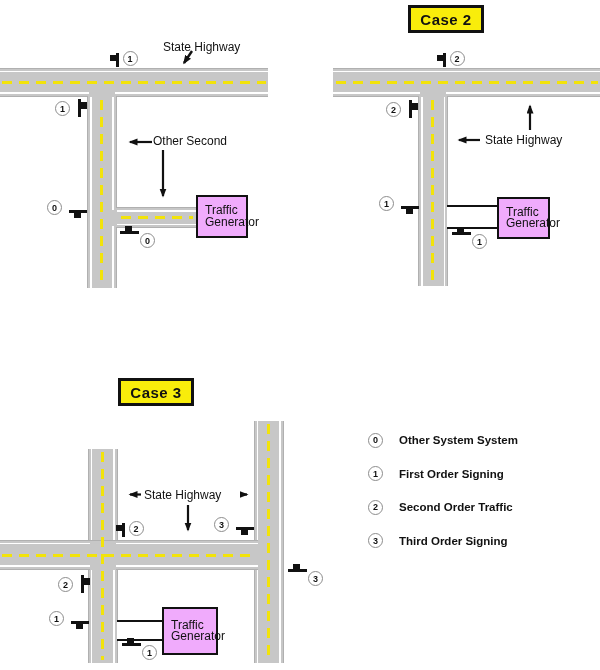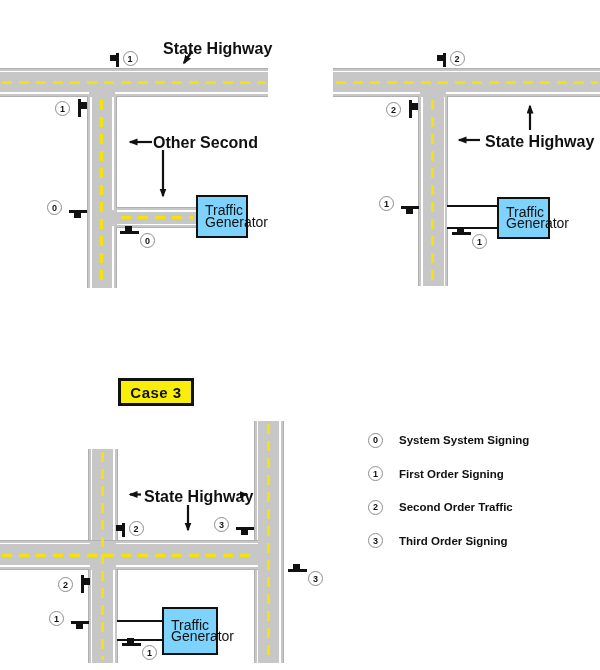--- a/index.html
+++ b/index.html
@@ -27,25 +27,25 @@
     background:repeating-linear-gradient(90deg,#f2e30a 0 10px,transparent 10px 17px);}
   .dash-v{position:absolute;width:3px;z-index:3;
     background:repeating-linear-gradient(180deg,#f2e30a 0 10px,transparent 10px 17px);}
   
   .case-box{
     position:absolute;width:76px;height:28px;background:#f9ed0b;border:3px solid #111;
     box-sizing:border-box;display:flex;align-items:center;justify-content:center;
     font-size:15px;font-weight:bold;z-index:6;letter-spacing:0.5px;
   }
   
-  .lbl{position:absolute;font-weight:bold;font-size:16px;white-space:nowrap;z-index:6;}
+  .lbl{position:absolute;font-weight:normal;font-size:12px;white-space:nowrap;z-index:6;}
   
   .tg-box{
-    position:absolute;background:#7dd3fc;border:2px solid #111;box-sizing:border-box;
-    font-size:14px;line-height:11.5px;color:#111;z-index:4;
+    position:absolute;background:#f0abfc;border:2px solid #111;box-sizing:border-box;
+    font-size:12px;line-height:11.5px;color:#111;z-index:4;
     display:flex;align-items:center;padding-left:7px;
   }
   .connector{position:absolute;background:#fff;border-top:2px solid #111;border-bottom:2px solid #111;box-sizing:border-box;z-index:4;}
   
   .marker{position:absolute;width:0;height:0;z-index:6;}
   .marker .post,.marker .flag{position:absolute;background:#111;}
   .marker .circ{
     position:absolute;width:15px;height:15px;border:1.2px solid #8d8d8d;border-radius:50%;
     background:#fff;color:#111;font-size:9px;font-weight:bold;
     display:flex;align-items:center;justify-content:center;box-sizing:border-box;
@@ -115,20 +115,23 @@
     <span class="post"></span>
     <span class="circ">0</span>
   </div>
 
   <div class="road road-h" style="left:333px;top:68px;width:267px;height:29px;"></div>
   <div class="road road-v" style="left:418px;top:96px;width:30px;height:190px;"></div>
   <div class="patch" style="left:420px;top:90.5px;width:26px;height:6.5px;"></div>
   <div class="dash-h" style="left:336px;top:80.5px;width:262px;"></div>
   <div class="dash-v" style="left:431px;top:100px;height:182px;"></div>
 
+  <div class="case-box" style="left:408px;top:5px;">
+    <span>Case 2</span>
+  </div>
   <div class="lbl" style="left:485px;top:133px;">State Highway</div>
 
   <div class="connector" style="left:447px;top:204.5px;width:50px;height:24px;"></div>
   <div class="tg-box" style="left:497px;top:197px;width:53px;height:42px;">
     <span>Traffic Generator</span>
   </div>
 
   <div class="marker tA" style="left:443px;top:52px;">
     <span class="flag"></span>
     <span class="post"></span>
@@ -196,21 +199,21 @@
   </div>
   <div class="marker tD" style="left:122px;top:638px;">
     <span class="flag"></span>
     <span class="post"></span>
     <span class="circ">1</span>
   </div>
 
   <div class="legend">
     <div class="legend-row">
       <span class="circ">0</span>
-      <span class="txt">System System Signing</span>
+      <span class="txt">Other System System</span>
     </div>
     <div class="legend-row">
       <span class="circ">1</span>
       <span class="txt">First Order Signing</span>
     </div>
     <div class="legend-row">
       <span class="circ">2</span>
       <span class="txt">Second Order Traffic</span>
     </div>
     <div class="legend-row">

